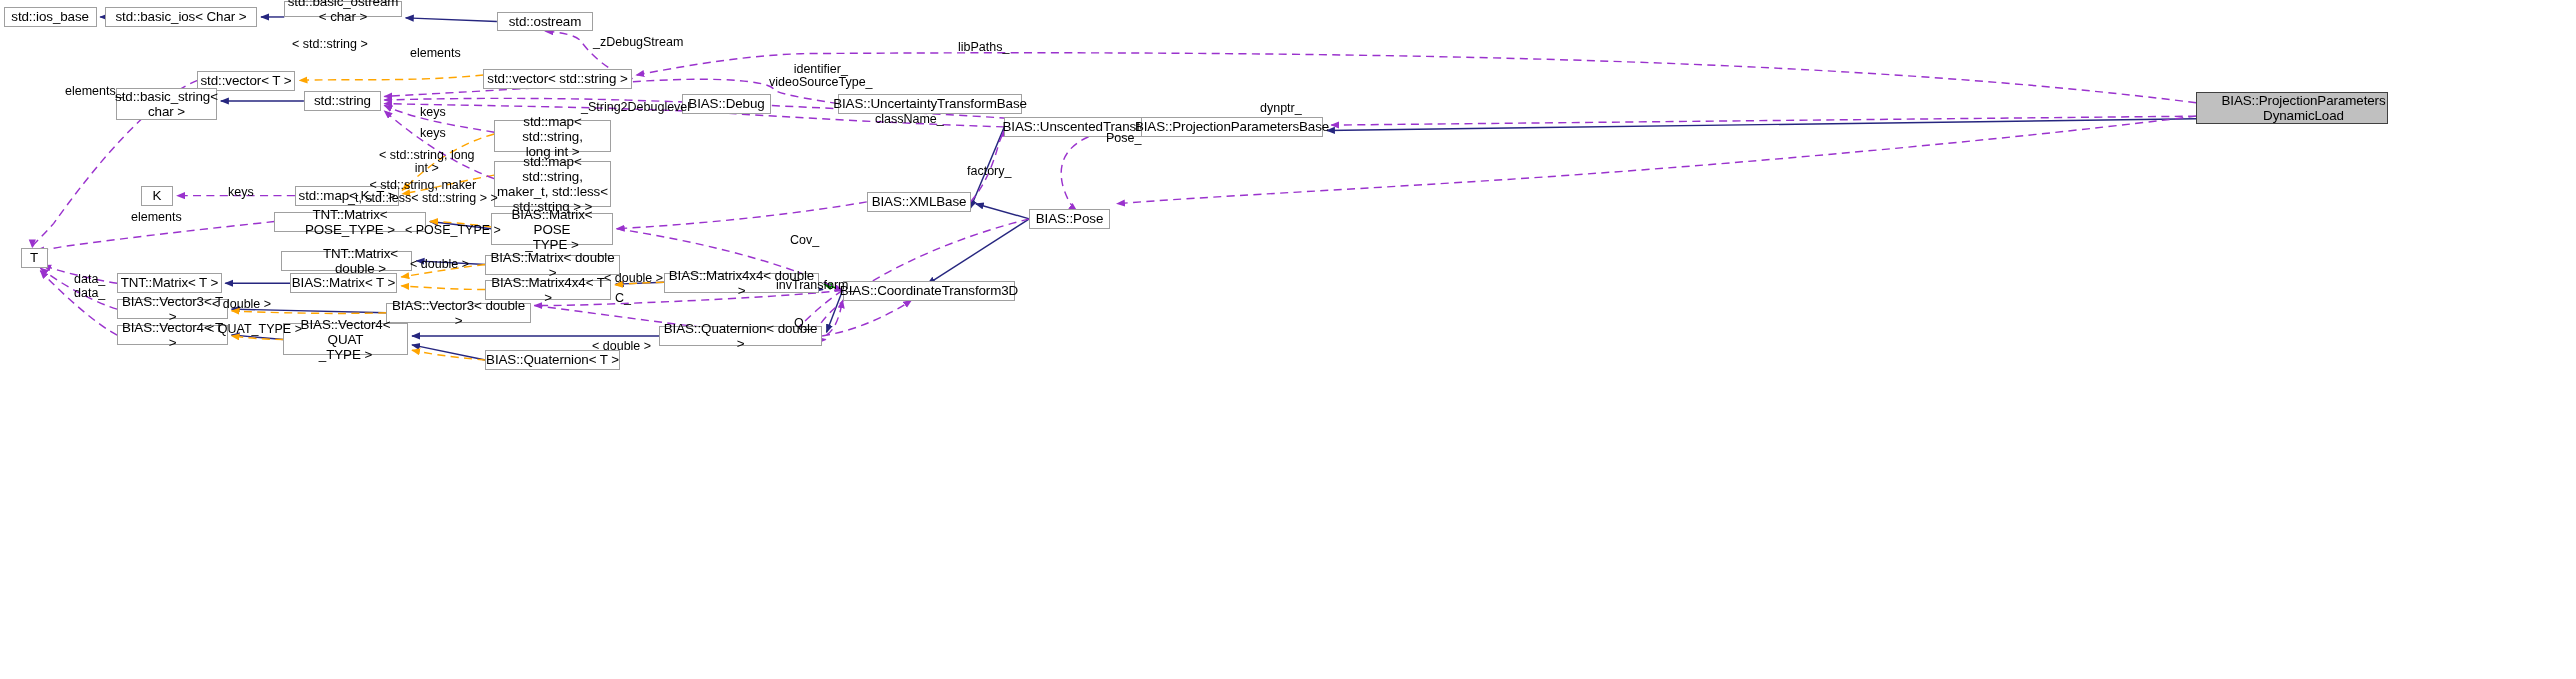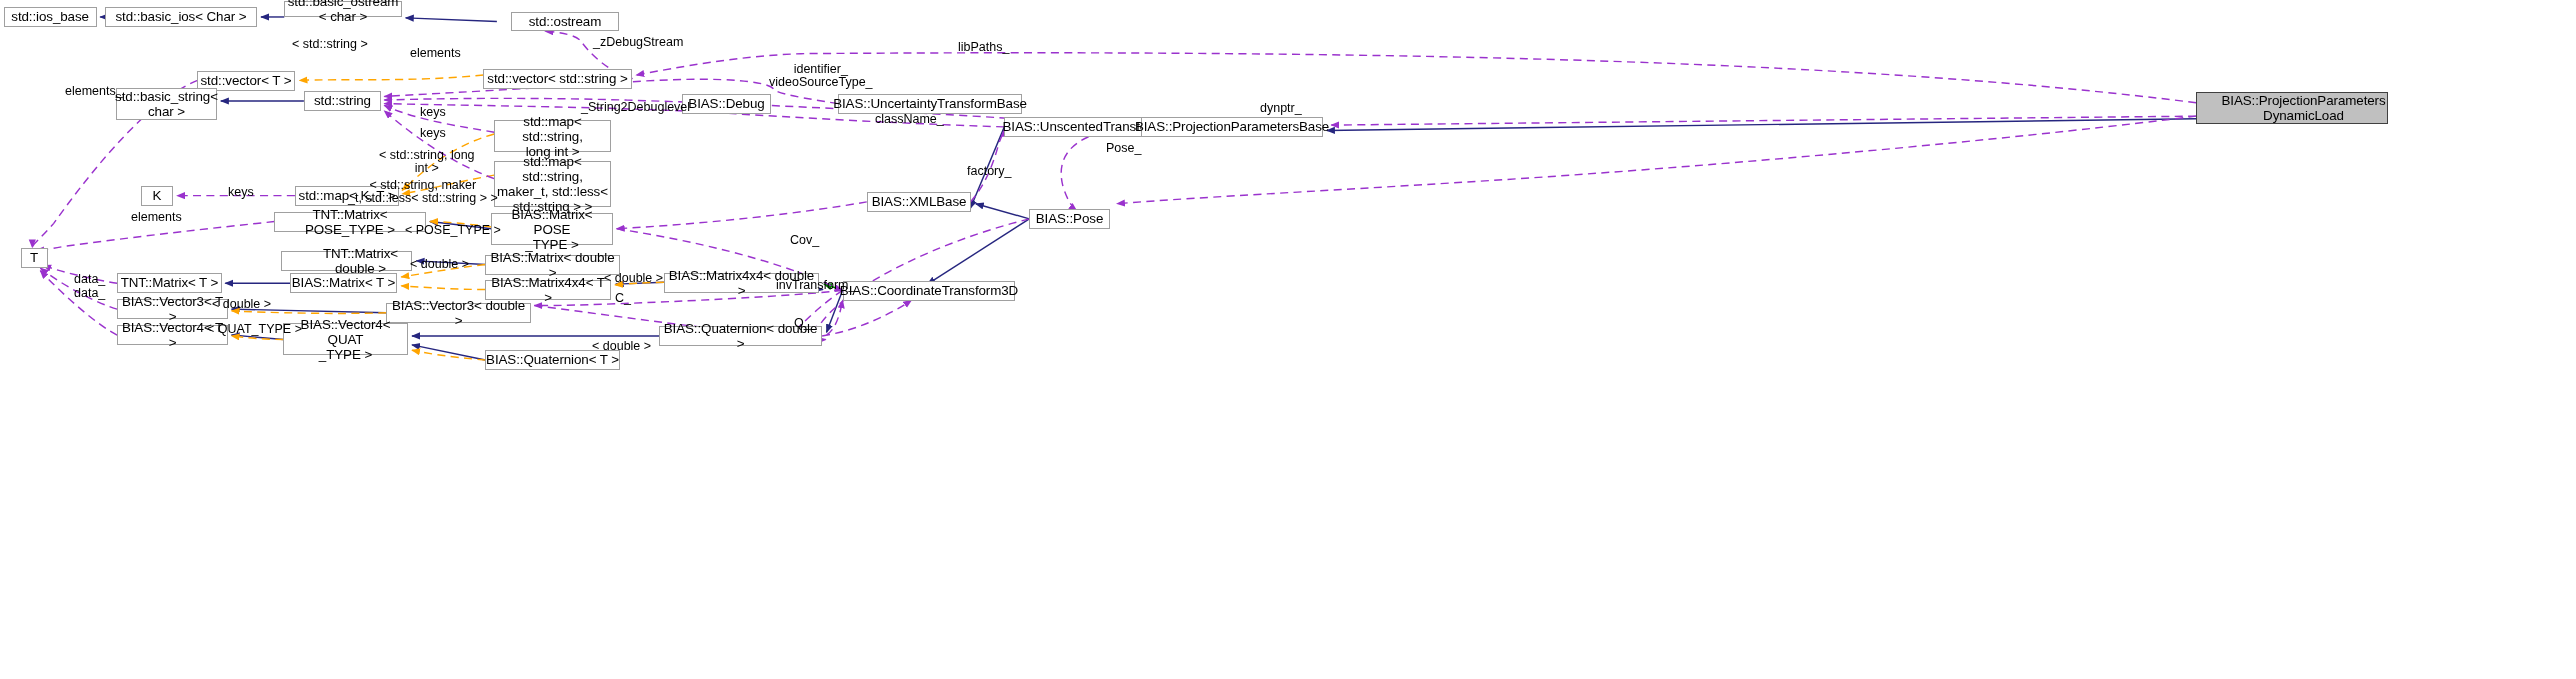--- a/index.html
+++ b/index.html
@@ -141,21 +141,21 @@
       <path d="M708,88 C750,92 800,96 850,100" stroke="none"></path>
       <path d="M920,376 C960,370 1000,350 1020,336" marker-end="url(#arrow-usage)"></path>
     </g>
   </svg>
 
   <div id="nodes">
       <div class="node" style="left: 3.6px; top: 7.1px; width: 93px; height: 19.7px;">std::ios_base</div>
       <div class="node" style="left: 105px; top: 7.1px; width: 152px; height: 19.7px;">std::basic_ios&lt; Char &gt;</div>
       <div class="node" style="left: 284px; top: 0.9px; width: 118px; height: 16px;">std::basic_ostream
 &lt; char &gt;</div>
-      <div class="node" style="left: 511px; top: 11.6px; width: 108px; height: 19.7px;">std::ostream</div>
+      <div class="node" style="left: 497px; top: 11.6px; width: 96px; height: 19.7px;">std::ostream</div>
       <div class="node" style="left: 197px; top: 71px; width: 98px; height: 19.7px;">std::vector&lt; T &gt;</div>
       <div class="node" style="left: 483px; top: 69px; width: 149px; height: 19.7px; text-align: right;">std::vector&lt; std::string &gt;</div>
       <div class="node" style="left: 116px; top: 88px; width: 101px; height: 32px;">std::basic_string&lt;
 char &gt;</div>
       <div class="node" style="left: 304px; top: 91px; width: 77px; height: 19.7px;">std::string</div>
       <div class="node" style="left: 682px; top: 94px; width: 89px; height: 19.7px;">BIAS::Debug</div>
       <div class="node" style="left: 838px; top: 94px; width: 184px; height: 19.7px;">BIAS::UncertaintyTransformBase</div>
       <div class="node" style="left: 1004px; top: 117px; width: 157px; height: 19.7px;">BIAS::UnscentedTransform</div>
       <div class="node" style="left: 1141px; top: 117px; width: 182px; height: 19.7px;">BIAS::ProjectionParametersBase</div>
       <div class="node highlight" style="left: 2196px; top: 92px; width: 192px; height: 32px; padding-left: 23px;">BIAS::ProjectionParameters
@@ -197,21 +197,21 @@
       <div class="edge-label" style="left: 769px; top: 63px;">identifier_
 videoSourceType_</div>
       <div class="edge-label" style="left: 65px; top: 85px;">elements_</div>
       <div class="edge-label" style="left: 581px; top: 101px;">_String2Debuglevel</div>
       <div class="edge-label" style="left: 420px; top: 106px;">keys</div>
       <div class="edge-label" style="left: 875px; top: 113px;">className_</div>
       <div class="edge-label" style="left: 1260px; top: 102px;">dynptr_</div>
       <div class="edge-label" style="left: 420px; top: 127px;">keys</div>
       <div class="edge-label" style="left: 379px; top: 149px;">&lt; std::string, long
 int &gt;</div>
-      <div class="edge-label" style="left: 1106px; top: 142px;">Pose_</div>
+      <div class="edge-label" style="left: 1106px; top: 132px;">Pose_</div>
       <div class="edge-label" style="left: 348px; top: 179px;">&lt; std::string, maker
 _t, std::less&lt; std::string &gt; &gt;</div>
       <div class="edge-label" style="left: 228px; top: 186px;">keys</div>
       <div class="edge-label" style="left: 967px; top: 165px;">factory_</div>
       <div class="edge-label" style="left: 131px; top: 211px;">elements</div>
       <div class="edge-label" style="left: 790px; top: 210px; margin-top: 24px;">Cov_</div>
       <div class="edge-label" style="left: 405px; top: 224px;">&lt; POSE_TYPE &gt;</div>
       <div class="edge-label" style="left: 74px; top: 273px;">data_</div>
       <div class="edge-label" style="left: 410px; top: 258px;">&lt; double &gt;</div>
       <div class="edge-label" style="left: 604px; top: 272px;">&lt; double &gt;</div>

